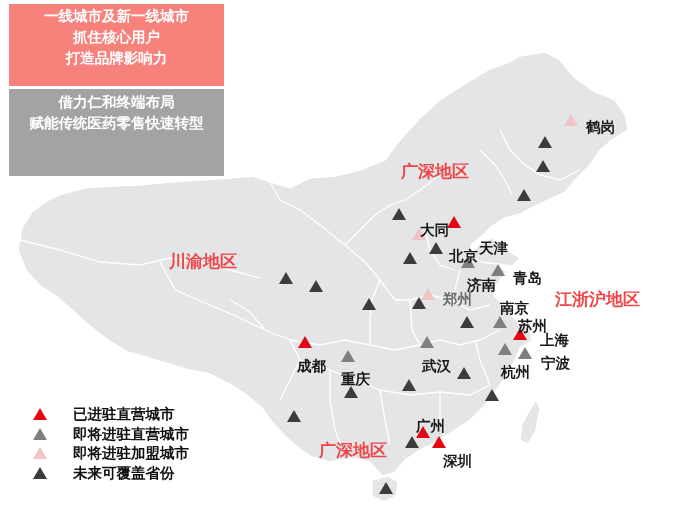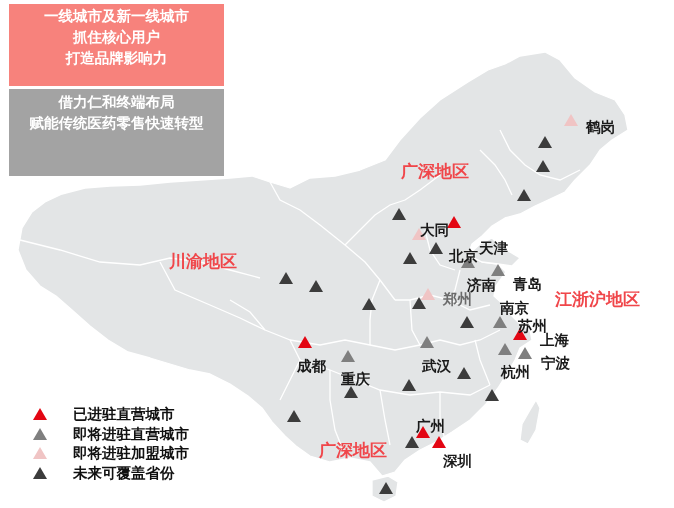--- a/index.html
+++ b/index.html
@@ -109,21 +109,21 @@
 <div class="tri red" style="left:513px;top:328px;"></div>
 <div class="tri red" style="left:298px;top:336px;"></div>
 <div class="tri red" style="left:416px;top:426px;"></div>
 <div class="tri red" style="left:432px;top:436px;"></div>
 
 <div class="lbl" style="left:586px;top:119px;">鹤岗</div>
 <div class="lbl" style="left:420px;top:222px;">大同</div>
 <div class="lbl" style="left:449px;top:240px;margin-top:8px;">北京</div>
 <div class="lbl" style="left:479px;top:240px;">天津</div>
 <div class="lbl" style="left:467px;top:277px;text-align:right;">济南</div>
-<div class="lbl" style="left:513px;top:276px;">青岛</div>
+<div class="lbl" style="left:513px;top:270px;">青岛</div>
 <div class="lbl gray" style="left:443px;top:291px;">郑州</div>
 <div class="lbl" style="left:492px;top:300px;margin-left:8px;">南京</div>
 <div class="lbl" style="left:518px;top:318px;">苏州</div>
 <div class="lbl" style="left:540px;top:332px;">上海</div>
 <div class="lbl" style="left:297px;top:358px;">成都</div>
 <div class="lbl" style="left:341px;top:371px;">重庆</div>
 <div class="lbl" style="left:422px;top:358px;">武汉</div>
 <div class="lbl" style="left:501px;top:364px;">杭州</div>
 <div class="lbl" style="left:541px;top:355px;">宁波</div>
 <div class="lbl" style="left:416px;top:418px;">广州</div>

